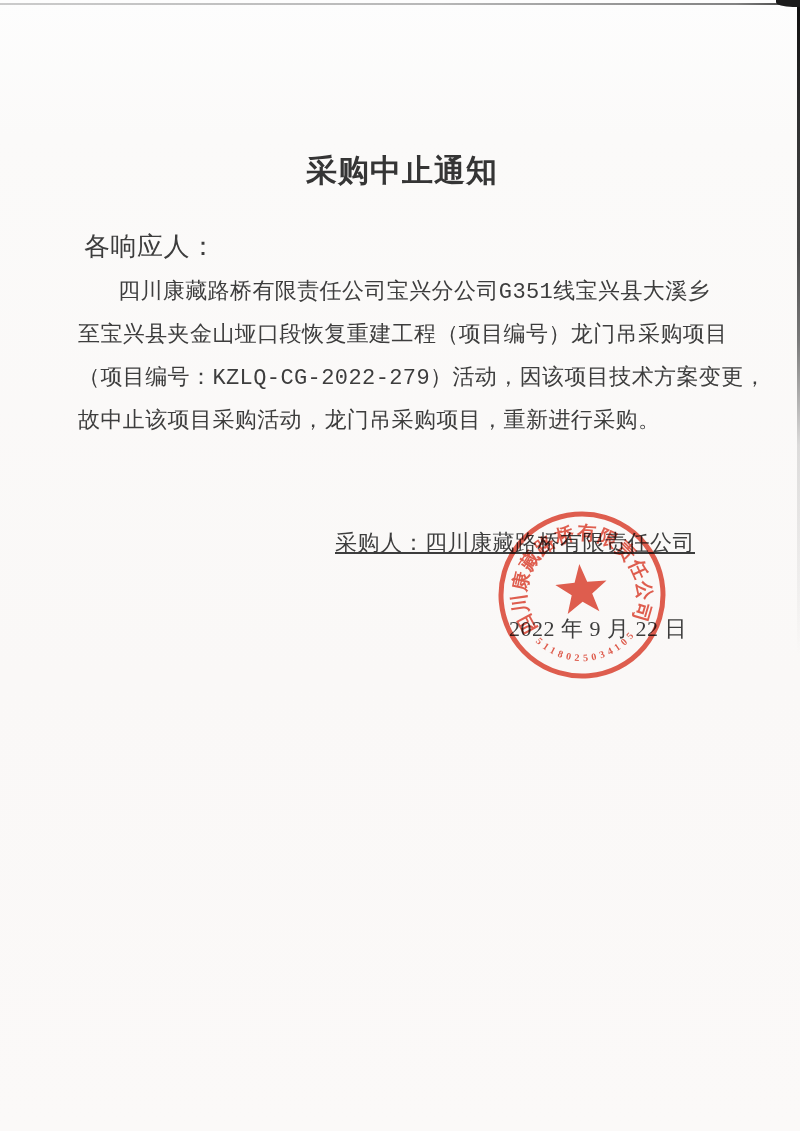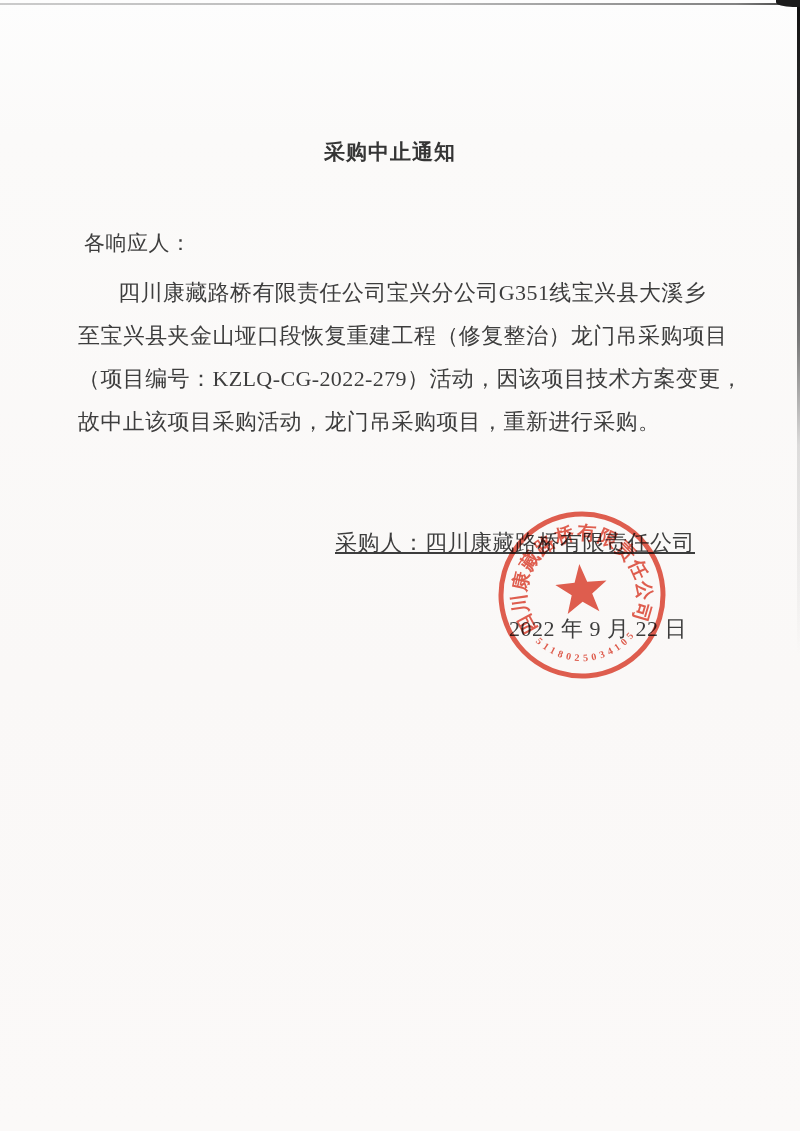--- a/index.html
+++ b/index.html
@@ -38,42 +38,42 @@
     width: 24px; height: 7px;
     background: #1b1b1b;
     border-radius: 0 0 0 70%;
   }
 
   
   .title {
     position: absolute;
     top: 138px; left: 0;
     width: 780px;
-    margin: 0;
+    margin: 12px;
     text-align: center;
-    font-size: 21px;
+    font-size: 31px;
     font-weight: 700;
     letter-spacing: 1px;
     color: #353535;
   }
   .salutation {
     position: absolute;
     top: 229px; left: 84px;
-    font-size: 21px;
+    font-size: 26px;
     letter-spacing: .5px;
   }
   .body {
     position: absolute;
     top: 271px; left: 78px;
     width: 648px;
     font-size: 22px;
     line-height: 43px;
     letter-spacing: .4px;
   }
-  .body .line { white-space: nowrap; }
+  .body .line { white-space: nowrap; font-family: Liberation Mono, monospace; }
   .body .line.indent { padding-left: 40px; }
 
   .signature {
     position: absolute;
     top: 528px; left: 335px;
     font-size: 22px;
     letter-spacing: .5px;
     text-decoration: underline;
   }
   .date {
@@ -115,21 +115,21 @@
   <div class="scan-top"></div>
   <div class="scan-right"></div>
   <div class="scan-corner"></div>
 
   <h1 class="title">采购中止通知</h1>
 
   <div class="salutation">各响应人：</div>
 
   <div class="body">
     <div class="line indent">四川康藏路桥有限责任公司宝兴分公司G351线宝兴县大溪乡</div>
-    <div class="line">至宝兴县夹金山垭口段恢复重建工程（修复整治）龙门吊采购项目</div>
+    <div class="line">至宝兴县夹金山垭口段恢复重建工程（项目编号）龙门吊采购项目</div>
     <div class="line">（项目编号：KZLQ-CG-2022-279）活动，因该项目技术方案变更，</div>
     <div class="line">故中止该项目采购活动，龙门吊采购项目，重新进行采购。</div>
   </div>
 
   <div class="signature">采购人：四川康藏路桥有限责任公司</div>
 
   <div class="date">2022 年 9 月 22 日</div>
 
   <svg class="seal" viewBox="-95 -95 190 190" width="190" height="190" xmlns="http://www.w3.org/2000/svg">
     <defs>

